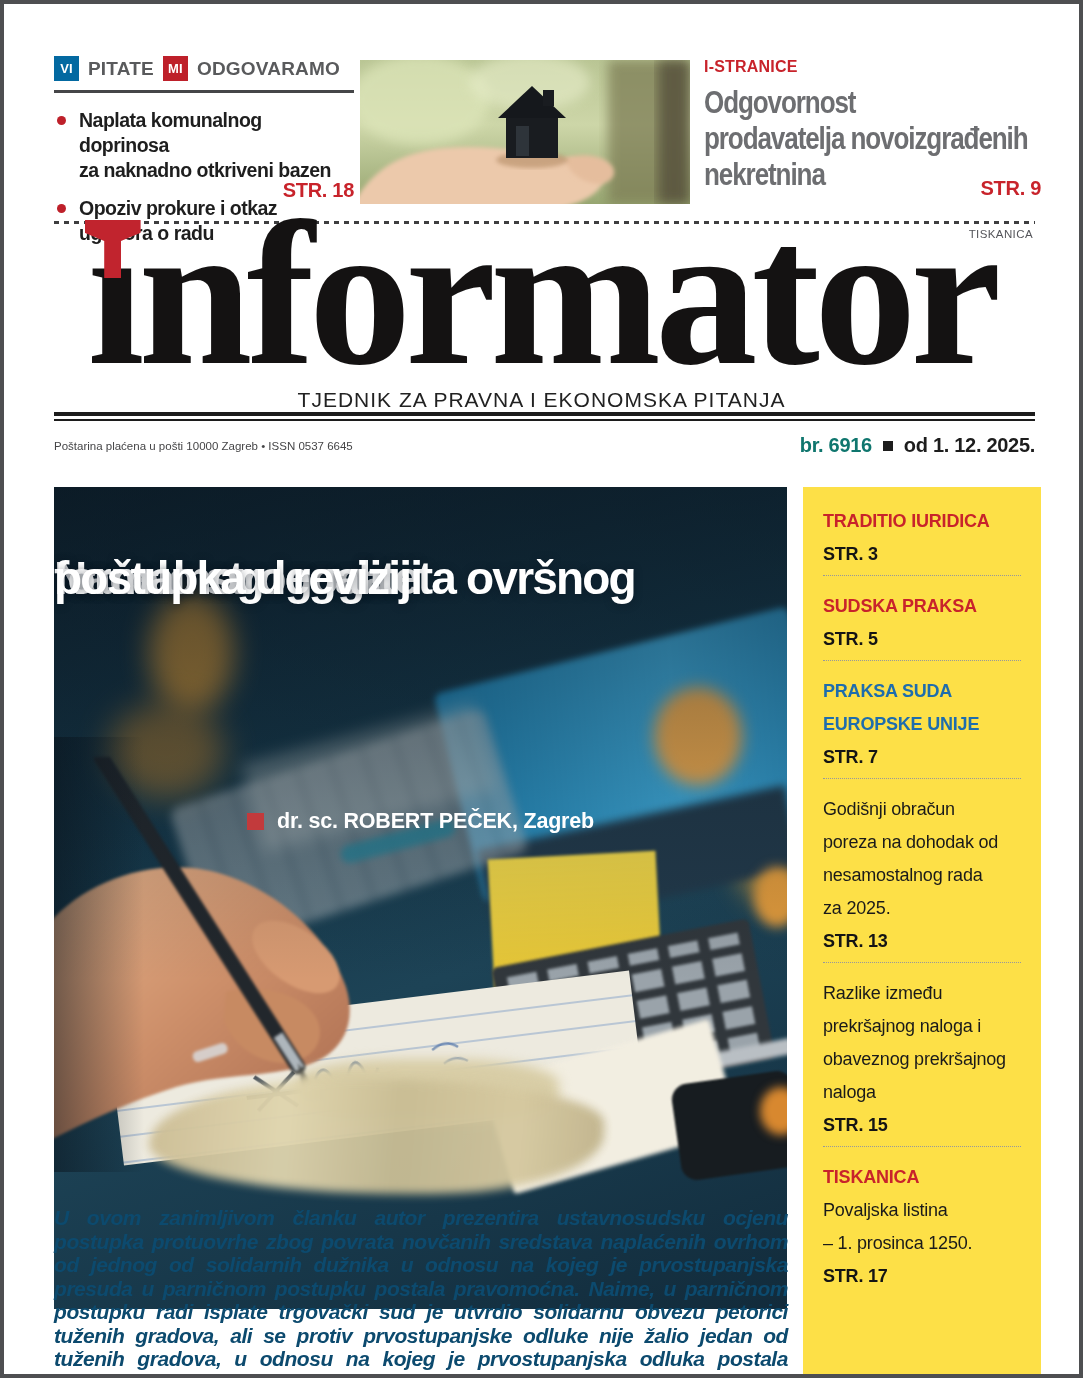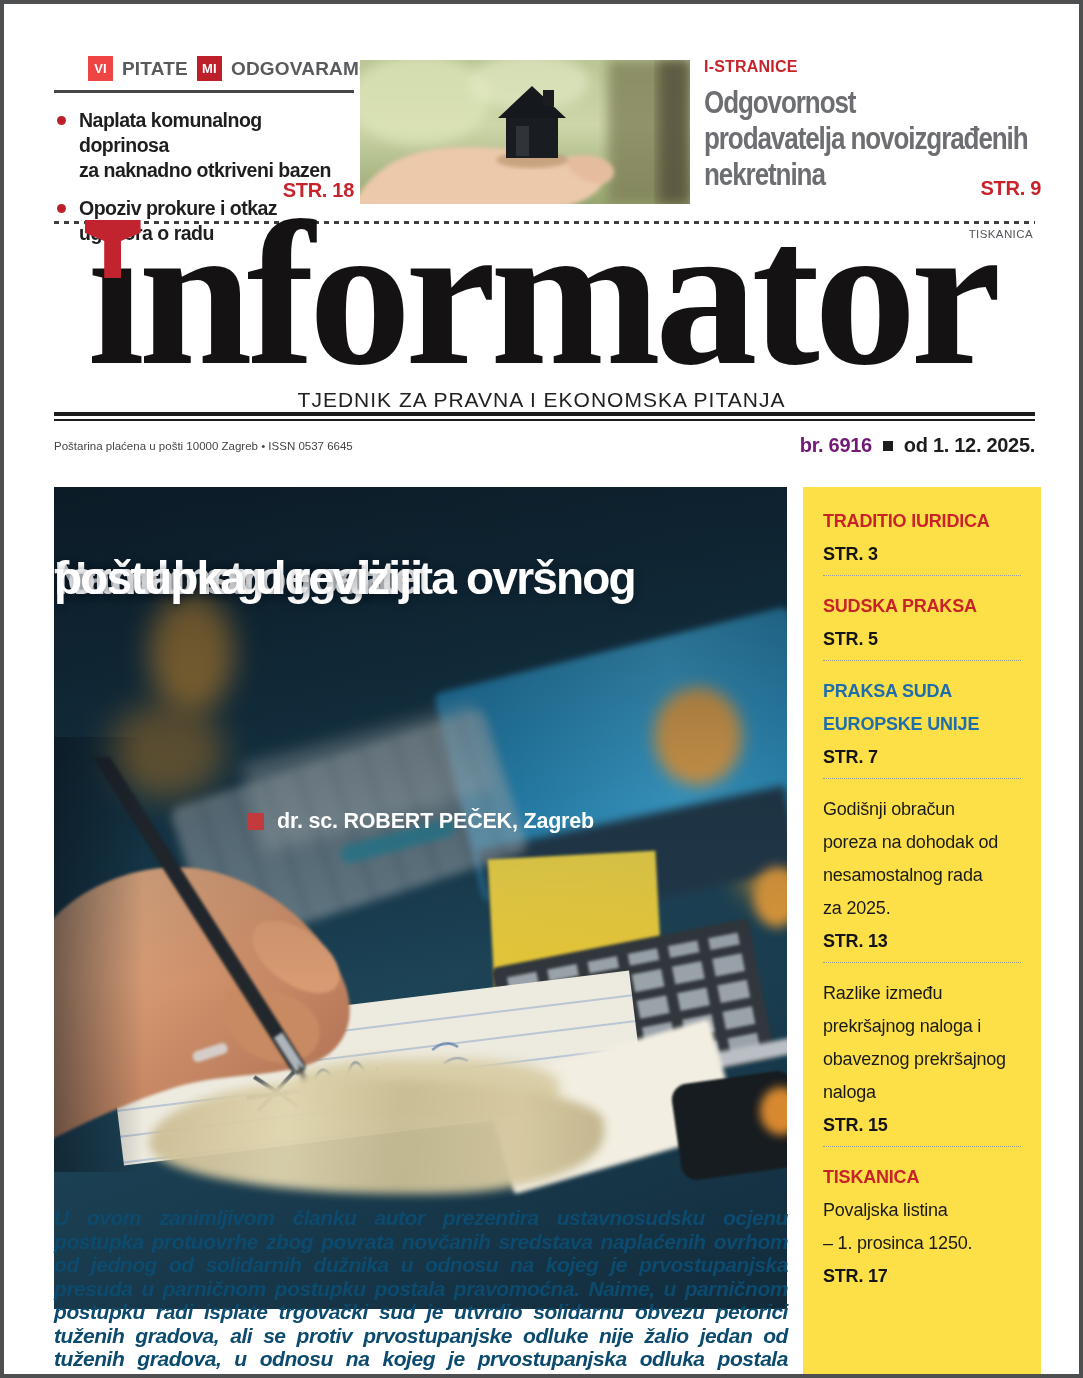--- a/index.html
+++ b/index.html
@@ -6,21 +6,21 @@
   .page{position:relative;width:1083px;height:1378px;background:#fff;
         border:4px solid #4e4f51;box-sizing:border-box;overflow:hidden;
         font-family:"Liberation Sans",sans-serif;color:#1d1d1d;}
 
   
   .qa-box{position:absolute;left:50px;top:52px;width:300px;height:154px;}
   .qa-header{display:flex;align-items:center;gap:9px;color:#595a5c;
              font-size:19px;font-weight:bold;letter-spacing:.2px;}
   .badge{width:25px;height:25px;display:flex;align-items:center;justify-content:center;
          color:#fff;font-size:13px;font-weight:bold;flex:0 0 auto;}
-  .badge-dark{background:#ef4444;margin-left:34px;}
+  .badge-dark{background:#0369a1;}
   .badge-red{background:#be202a;}
   .qa-rule{border:none;border-top:3px solid #454648;margin:9px 0 0;}
   .qa-list{margin:15px 0 0;padding:0;}
   .qa-item{list-style:none;position:relative;padding-left:25px;font-size:19.5px;
            font-weight:bold;letter-spacing:-.5px;line-height:1.28;color:#1e1e1e;
            white-space:pre-line;margin-bottom:13px;}
   .qa-item::before{content:"";position:absolute;left:3px;top:8px;width:9px;height:9px;
            border-radius:50%;background:#be202a;}
   .pageref{font-size:20px;font-weight:bold;color:#c8232b;letter-spacing:-.3px;}
   .qa-pageref{position:absolute;right:0;bottom:8px;}
@@ -46,21 +46,21 @@
          clip-path:polygon(0 0,100% 0,100% 22%,65% 36%,65% 100%,35% 100%,35% 36%,0 22%);}
   .mast-sub{font-size:21px;letter-spacing:1px;color:#222;margin-top:14px;}
 
   .double-rule{position:absolute;left:50px;right:44px;top:408px;height:9px;
                border-top:4px solid #1c1c1c;border-bottom:2px solid #1c1c1c;box-sizing:border-box;}
 
   .issue-bar{position:absolute;left:50px;right:44px;top:430px;display:flex;
              justify-content:space-between;align-items:center;}
   .postage{font-size:11.5px;color:#454547;}
   .issue-meta{display:flex;align-items:center;gap:11px;}
-  .issue-no{font-size:20px;font-weight:bold;color:#701a75;letter-spacing:-.3px;}
+  .issue-no{font-size:20px;font-weight:bold;color:#0f766e;letter-spacing:-.3px;}
   .issue-square{width:10px;height:10px;background:#1d1d1d;}
   .issue-date{font-size:20px;font-weight:bold;color:#1d1d1d;letter-spacing:-.3px;}
 
   
   .feature{position:absolute;left:50px;top:483px;width:733px;height:822px;
            background:linear-gradient(160deg,#0f2330 0%,#16384a 38%,#1d4356 58%,#173749 80%,#122b3b 100%);
            overflow:hidden;}
   .feature *{position:absolute;}
   .bok{border-radius:50%;}
   .bok1{left:95px;top:105px;width:85px;height:120px;background:#c08a36;filter:blur(14px);opacity:.85;}

